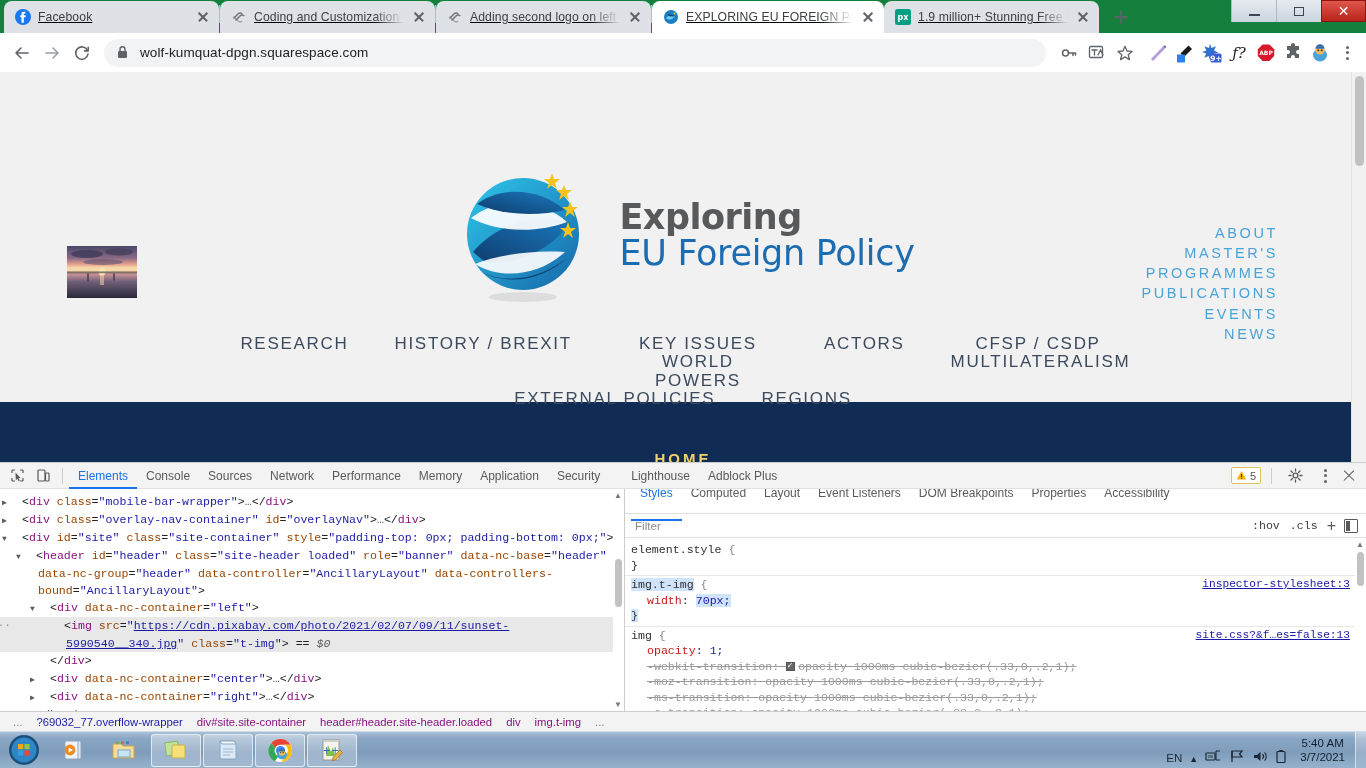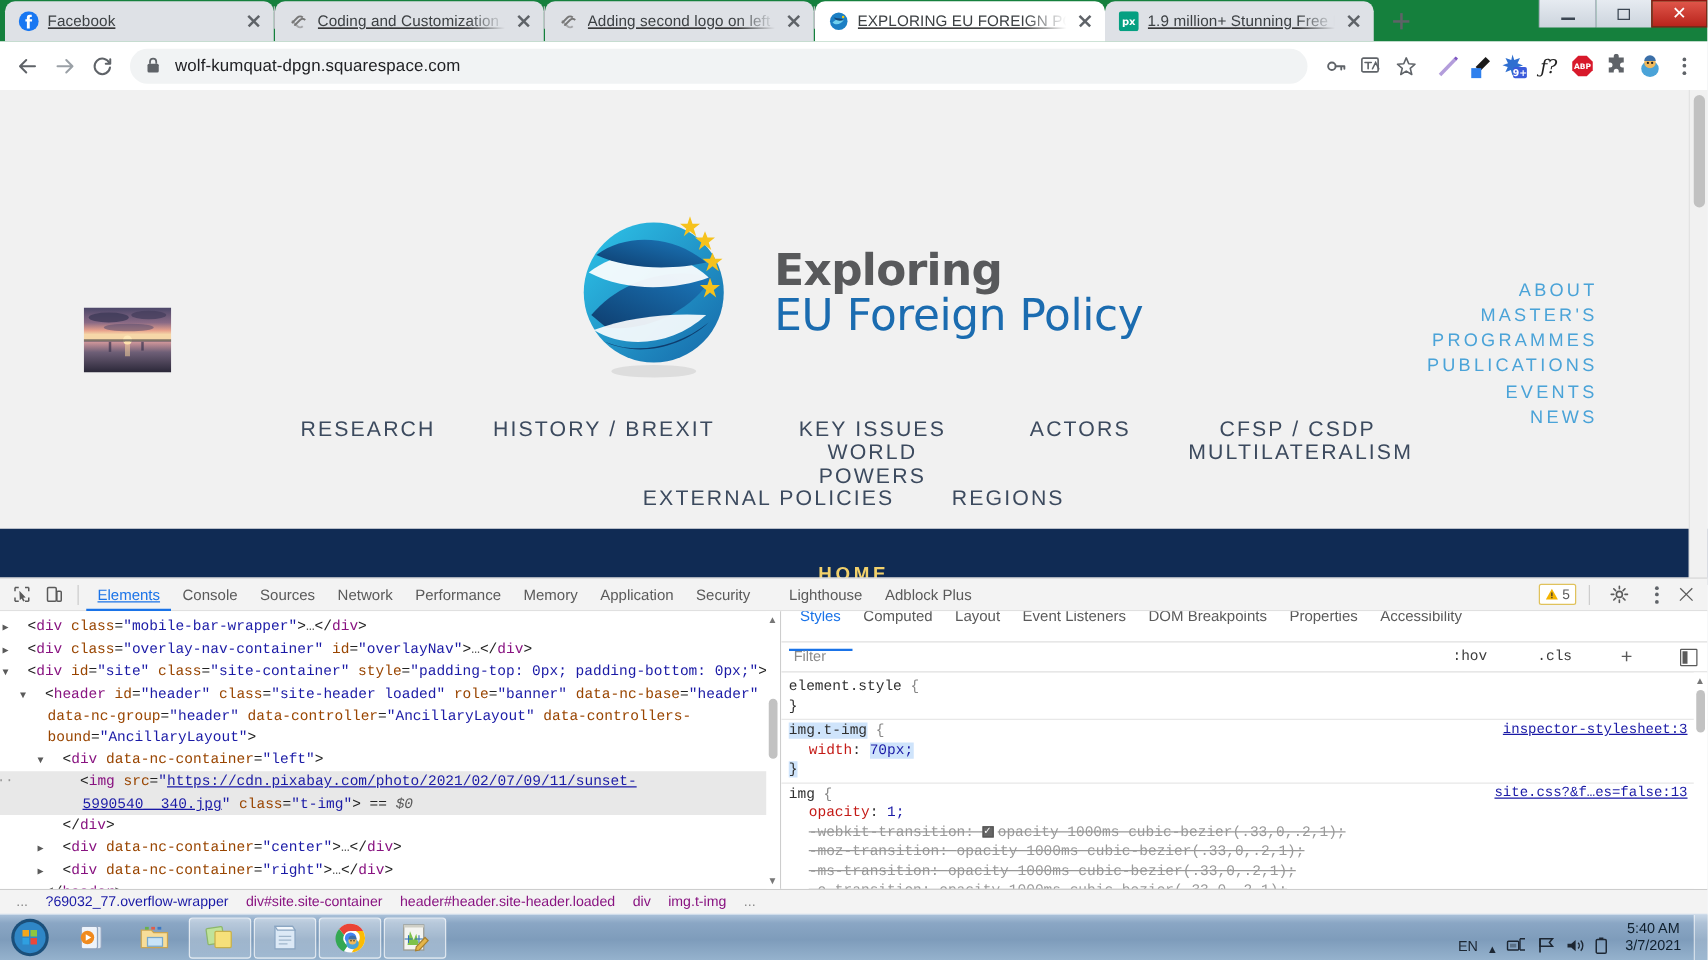--- a/index.html
+++ b/index.html
@@ -114,37 +114,37 @@
 
   .mainnav {
     position:absolute; left:0; right:0; top:263px;
     display:flex; justify-content:center; flex-wrap:wrap;
     gap:0 46px; padding:0 100px; max-width:1230px; margin:0 auto;
     font-size:17px; letter-spacing:1.7px; color:#3c4a5e;
     font-family:"Liberation Sans", sans-serif; line-height:1.08;
   }
   .mainnav .item { white-space:normal; text-align:center; }
 
-  .hero { height:auto; background:#102b54; padding-top:28px; text-align:center;margin-top:21px; }
+  .hero { height:auto; background:#102b54; padding-top:48px; text-align:center; }
   .hero .kicker {
     color:#f2d16b; font-size:15px; font-weight:700; letter-spacing:3px;
     font-family:"Liberation Sans", sans-serif;
   }
 
   
   .devtools { position:absolute; left:0; top:462px; width:1366px; height:269px;
               background:#fff; border-top:1px solid #cdcdcd; font-family:"Liberation Sans", sans-serif; }
   .dt-top { height:26px; display:flex; align-items:center; border-bottom:1px solid #e0e0e0;
             background:#f3f3f3; padding-left:4px; }
   .dt-iconbtn { width:26px; height:24px; display:flex; align-items:center; justify-content:center; }
   .dt-vsep { width:1px; height:16px; background:#cdcdcd; margin:0 6px; }
   .dt-tabs { display:flex; align-items:center; height:26px; }
   .dt-tab { font-size:12px; color:#5a5a5a; padding:0 9px; height:26px; line-height:26px;
             white-space:nowrap; }
-  .dt-tab.sel { color:#1a73e8; box-shadow:inset 0 -2px 0 #1a73e8;text-decoration:underline; }
+  .dt-tab.sel { color:#1a73e8; box-shadow:inset 0 -2px 0 #1a73e8; }
   .dt-right { margin-left:auto; display:flex; align-items:center; padding-right:8px; gap:4px; }
   .warnchip { display:flex; align-items:center; gap:3px; border:1px solid #e0c25c;
               border-radius:2px; padding:0 4px; height:17px; background:#fff; }
   .warnchip .wtext { font-size:11px; color:#5a5a5a; }
   .dtclose { width:18px; height:18px; position:relative; }
   .dtclose::before,.dtclose::after { content:""; position:absolute; left:2px; top:8px;
        width:14px; height:1.3px; background:#5a5a5a; }
   .dtclose::before { transform:rotate(45deg); } .dtclose::after { transform:rotate(-45deg); }
 
   .dt-body { display:flex; height:222px; }
@@ -167,21 +167,21 @@
   .domscroll { position:absolute; right:0; top:0; width:11px; height:222px; background:#fff; }
   .domscroll .thumb { position:absolute; left:2px; top:70px; width:7px; height:48px;
                       background:#c2c2c2; border-radius:4px; }
 
   .styles-pane { flex:1 1 auto; position:relative; overflow:hidden; background:#fff; }
   .st-tabs { height:25px; display:flex; align-items:center; border-bottom:1px solid #e0e0e0;
              padding-left:6px; }
   .st-tab { font-size:12px; color:#5a5a5a; padding:0 9px; height:40px; line-height:25px; }
   .st-tab.sel { color:#1a73e8; box-shadow:inset 0 -2px 0 #1a73e8; }
   .st-filter { height:24px; display:flex; align-items:center; border-bottom:1px solid #e0e0e0;
-               padding:0 4px 0 10px;gap:30px; }
+               padding:0 4px 0 10px; }
   .st-filter .fph { font-size:11.6px; color:#8b8b8b; flex:1 1 auto; }
   .st-filter .hov, .st-filter .cls { font-size:11.6px; color:#3c3c3c; padding:0 5px;
         font-family:"Liberation Mono", monospace; }
   .st-plus { font-size:16px; color:#5a5a5a; padding:0 4px; line-height:1; }
   .st-dock { width:14px; height:14px; border:1.2px solid #5a5a5a; border-radius:1px;
              position:relative; margin:0 4px; }
   .st-dock::after { content:""; position:absolute; left:1px; top:1px; width:4px; height:10px;
                     background:#5a5a5a; }
   .st-rules { font-family:"Liberation Mono", monospace; font-size:11.6px; line-height:15.5px;
               color:#303030; padding-top:3px; position:relative; }

